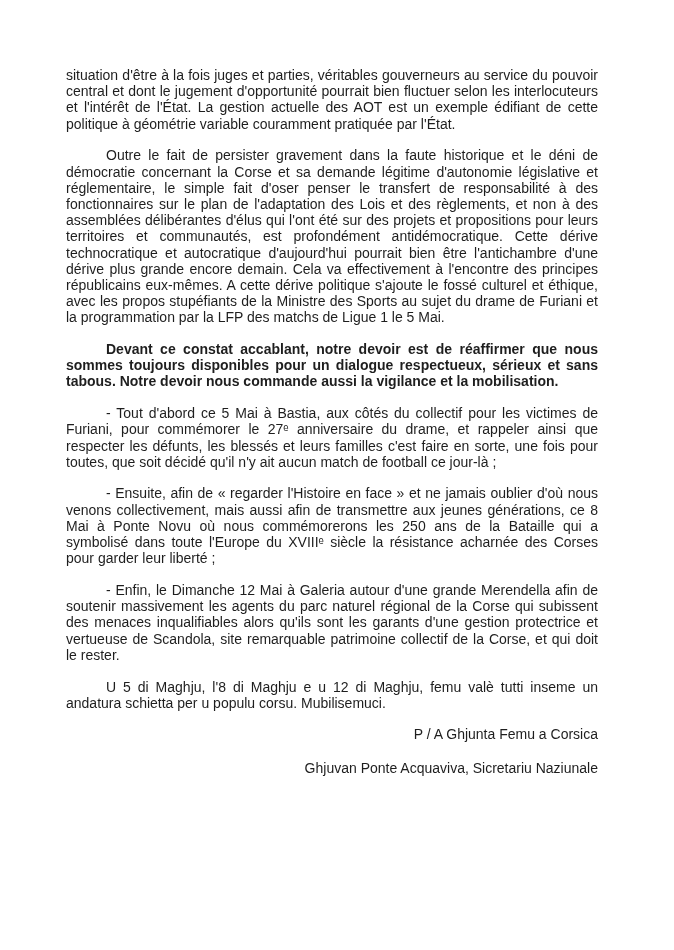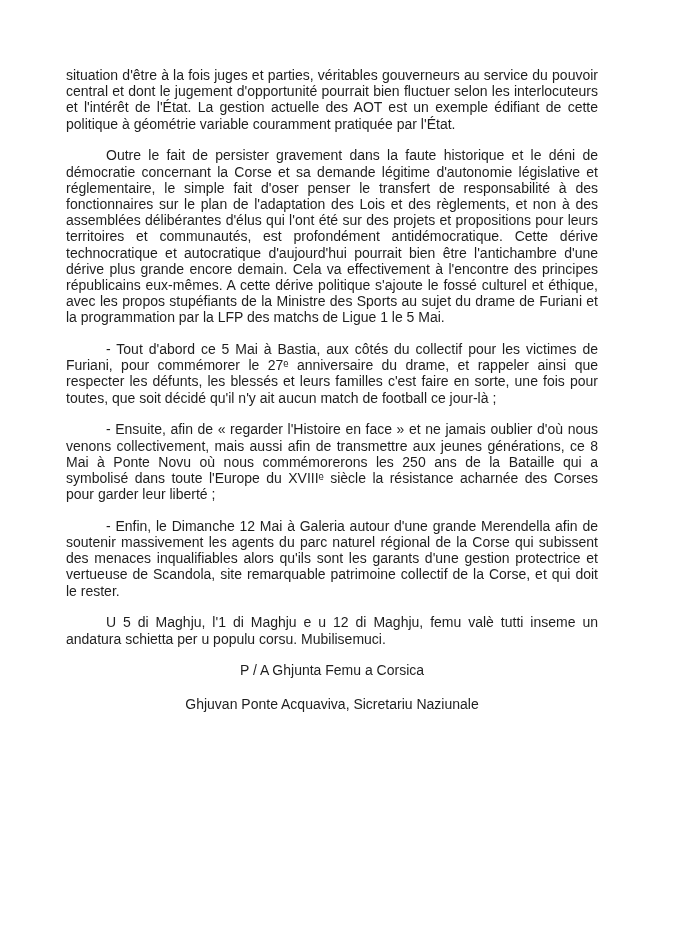--- a/index.html
+++ b/index.html
@@ -29,32 +29,33 @@
     margin: 0 0 15.5px 0;
     text-indent: 40px;
   }
   .content p.no-indent {
     text-indent: 0;
   }
   .content p.bold {
     font-weight: bold;
   }
   .content p.sig {
-    text-align: center;
+    text-align: right;
     text-indent: 0;
     margin-bottom: 17px;
   }
 </style>
 </head>
 <body>
 
 <div class="page">
   <div class="content">
     <p class="no-indent">situation d'être à la fois juges et parties, véritables gouverneurs au service du pouvoir central et dont le jugement d'opportunité pourrait bien fluctuer selon les interlocuteurs et l'intérêt de l'État. La gestion actuelle des AOT est un exemple édifiant de cette politique à géométrie variable couramment pratiquée par l'État.</p>
     <p>Outre le fait de persister gravement dans la faute historique et le déni de démocratie concernant la Corse et sa demande légitime d'autonomie législative et réglementaire, le simple fait d'oser penser le transfert de responsabilité à des fonctionnaires sur le plan de l'adaptation des Lois et des règlements, et non à des assemblées délibérantes d'élus qui l'ont été sur des projets et propositions pour leurs territoires et communautés, est profondément antidémocratique. Cette dérive technocratique et autocratique d'aujourd'hui pourrait bien être l'antichambre d'une dérive plus grande encore demain. Cela va effectivement à l'encontre des principes républicains eux-mêmes. A cette dérive politique s'ajoute le fossé culturel et éthique, avec les propos stupéfiants de la Ministre des Sports au sujet du drame de Furiani et la programmation par la LFP des matchs de Ligue 1 le 5 Mai.</p>
+    <p class="bold">Devant ce constat accablant, notre devoir est de réaffirmer que nous sommes toujours disponibles pour un dialogue respectueux, sérieux et sans tabous. Notre devoir nous commande aussi la vigilance et la mobilisation.</p>
     <p>- Tout d'abord ce 5 Mai à Bastia, aux côtés du collectif pour les victimes de Furiani, pour commémorer le 27ᵉ anniversaire du drame, et rappeler ainsi que respecter les défunts, les blessés et leurs familles c'est faire en sorte, une fois pour toutes, que soit décidé qu'il n'y ait aucun match de football ce jour-là ;</p>
     <p>- Ensuite, afin de « regarder l'Histoire en face » et ne jamais oublier d'où nous venons collectivement, mais aussi afin de transmettre aux jeunes générations, ce 8 Mai à Ponte Novu où nous commémorerons les 250 ans de la Bataille qui a symbolisé dans toute l'Europe du XVIIIᵉ siècle la résistance acharnée des Corses pour garder leur liberté ;</p>
     <p>- Enfin, le Dimanche 12 Mai à Galeria autour d'une grande Merendella afin de soutenir massivement les agents du parc naturel régional de la Corse qui subissent des menaces inqualifiables alors qu'ils sont les garants d'une gestion protectrice et vertueuse de Scandola, site remarquable patrimoine collectif de la Corse, et qui doit le rester.</p>
-    <p>U 5 di Maghju, l'1 di Maghju e u 12 di Maghju, femu valè tutti inseme un andatura schietta per u populu corsu. Mubilisemuci.</p>
+    <p>U 5 di Maghju, l'8 di Maghju e u 12 di Maghju, femu valè tutti inseme un andatura schietta per u populu corsu. Mubilisemuci.</p>
     <p class="sig">P / A Ghjunta Femu a Corsica</p>
     <p class="sig">Ghjuvan Ponte Acquaviva, Sicretariu Naziunale</p>
   </div>
 </div>
 
 </body></html>

